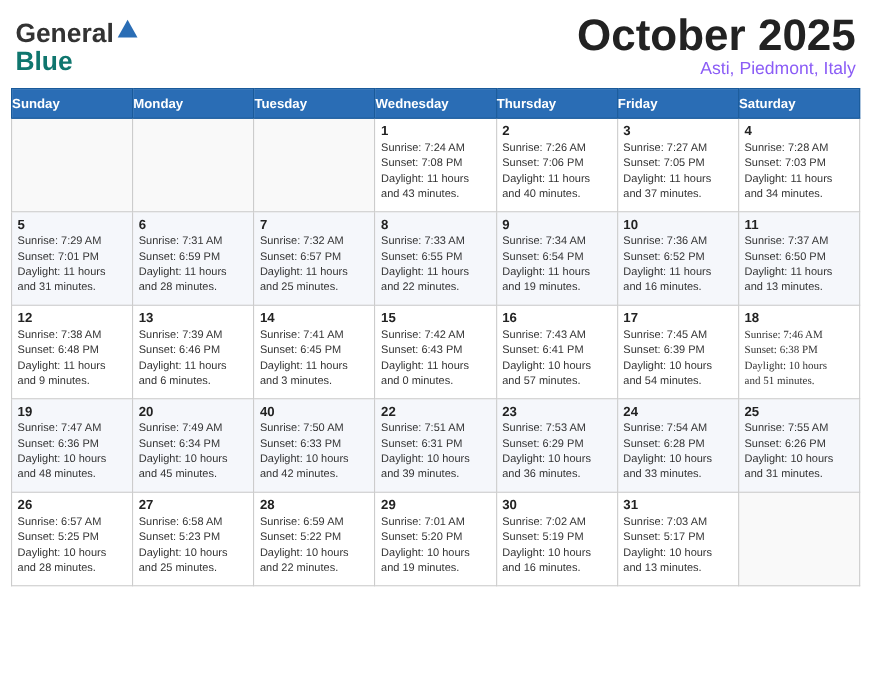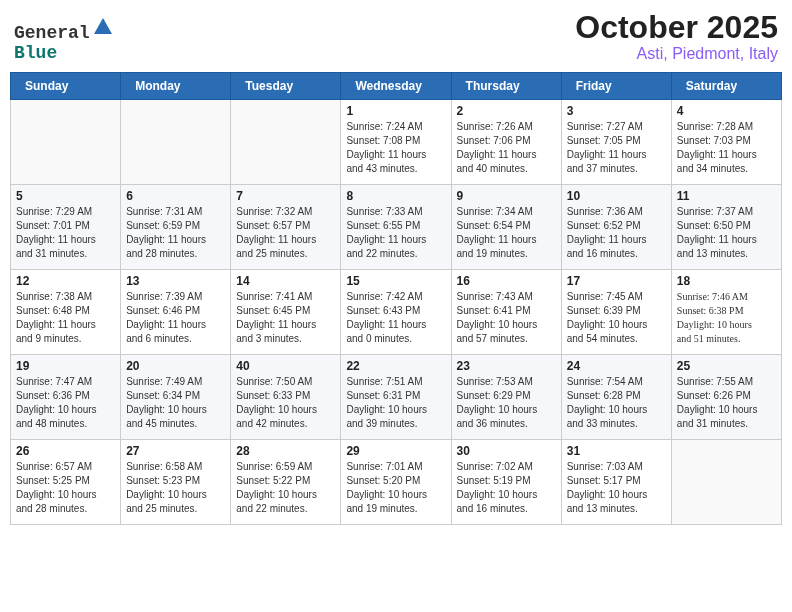--- a/index.html
+++ b/index.html
@@ -16,56 +16,55 @@
       justify-content: space-between;
       margin-bottom: 8px;
       padding: 0 4px;
     }
     .logo {
       display: flex;
       align-items: center;
       margin-top: 6px;
     }
     .logo-text {
-      font-size: 18px;
+      font-size: 24px;
       font-weight: bold;
       line-height: 1.1;
-      font-family: Liberation Mono, monospace;
     }
     .logo-general { color: #333; }
     .logo-blue { color: #0f766e; }
     .logo-icon {
       width: 22px;
       height: 22px;
       margin-left: 2px;
     }
     .title-block {
       text-align: right;
     }
     .month-title {
-      font-size: 32px;
+      font-size: 40px;
       font-weight: bold;
       color: #222;
       line-height: 1.1;
     }
     .location {
       font-size: 16px;
       color: #8b5cf6;
     }
     table {
       width: 100%;
       border-collapse: collapse;
       table-layout: fixed;
     }
     th {
       background-color: #2a6db5;
       color: #fff;
       font-size: 12px;
       font-weight: bold;
-      padding: 6px 14px;
+      padding: 6px 0;
       text-align: left;
       border: 1px solid #1a5a9a;
     }
     td {
       border: 1px solid #ccc;
       vertical-align: top;
       padding: 4px 5px;
       font-size: 10.5px;
       color: #333;
       height: 85px;

